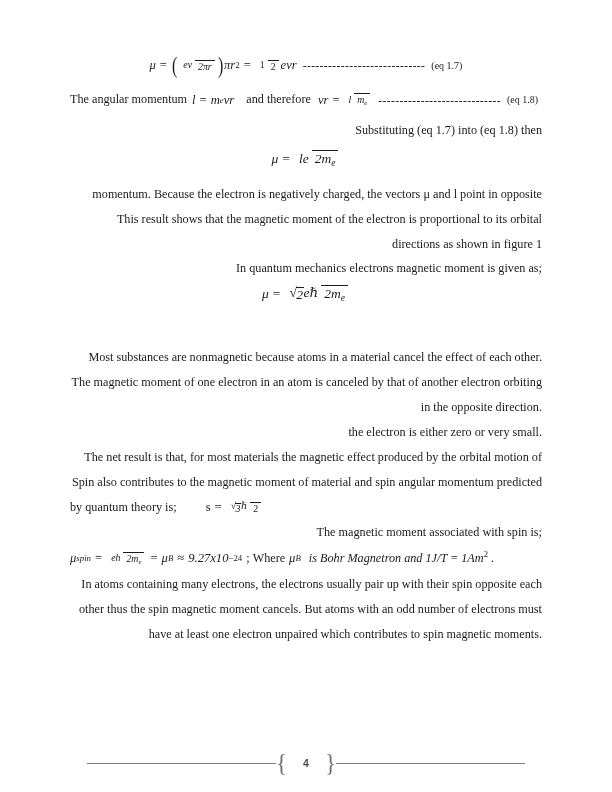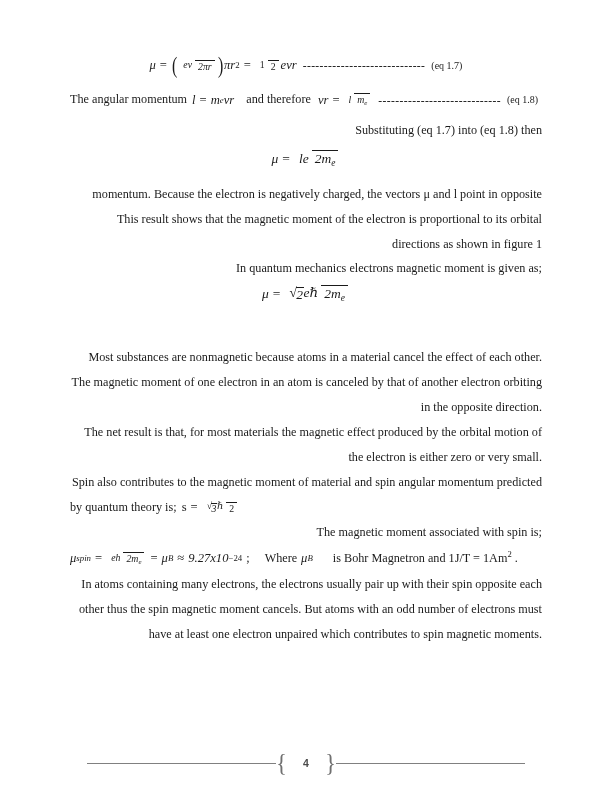--- a/index.html
+++ b/index.html
@@ -287,25 +287,25 @@
         </span>
       </span>
     </div>
 
     <div class="block-gap-lg"></div>
     <div style="height:16px;"></div>
 
     <p class="para">Most substances are nonmagnetic because atoms in a material cancel the effect of each other.</p>
     <p class="para">The magnetic moment of one electron in an atom is canceled by that of another electron orbiting</p>
     <p class="para">in the opposite direction.</p>
+    <p class="para">the electron is either zero or very small.</p>
     <p class="para">The net result is that, for most materials the magnetic effect produced by the orbital motion of</p>
-    <p class="para">the electron is either zero or very small.</p>
     <p class="para">Spin also contributes to the magnetic moment of material and spin angular momentum predicted</p>
 
-    <div class="eq-row" style="height:25px;">
+    <div class="eq-row" style="height:25px;gap:24px;">
       <span class="para">by quantum theory is;</span>
       <span class="math" style="margin-left:5px;">
         <span class="up">s</span>
         <span class="mo">=</span>
         <span class="frac small">
           <span class="num">
             <span class="sqrt">
                 <span class="radical">√</span>
                 <span class="radicand">3</span>
               </span><span class="mi">ℏ</span>
@@ -327,26 +327,26 @@
           <span class="den"><span class="mi">2m</span><span class="sub">e</span></span>
         </span>
         <span class="mo">=</span>
         <span class="mi">μ</span>
           <span class="sub">B</span>
         <span class="mo">≈</span>
         <span class="mi">9.27x10</span>
           <span class="sup">−24</span>
       </span>
       <span class="para" style="margin-left:4px;">;</span>
-      <span class="para" style="margin-left:15px;">Where</span>
+      <span class="para" style="margin-left:3px;">Where</span>
       <span class="math" style="margin-left:4px;">
           <span class="mi">μ</span>
           <span class="sub">B</span>
         </span>
-      <span class="para" style="margin-left:20px;">is Bohr Magnetron and 1J/T = 1Am</span>
+      <span class="para" style="margin-left:8px;font-style:italic;">is Bohr Magnetron and 1J/T = 1Am</span>
         <span class="para" style="font-size:8.6px; vertical-align:super; position:relative; top:-4px;">2</span>
       <span class="para" style="margin-left:3px;">.</span>
     </div>
 
     <p class="para">In atoms containing many electrons, the electrons usually pair up with their spin opposite each</p>
     <p class="para">other thus the spin magnetic moment cancels. But atoms with an odd number of electrons must</p>
     <p class="para">have at least one electron unpaired which contributes to spin magnetic moments.</p>
 
   </div>
 

